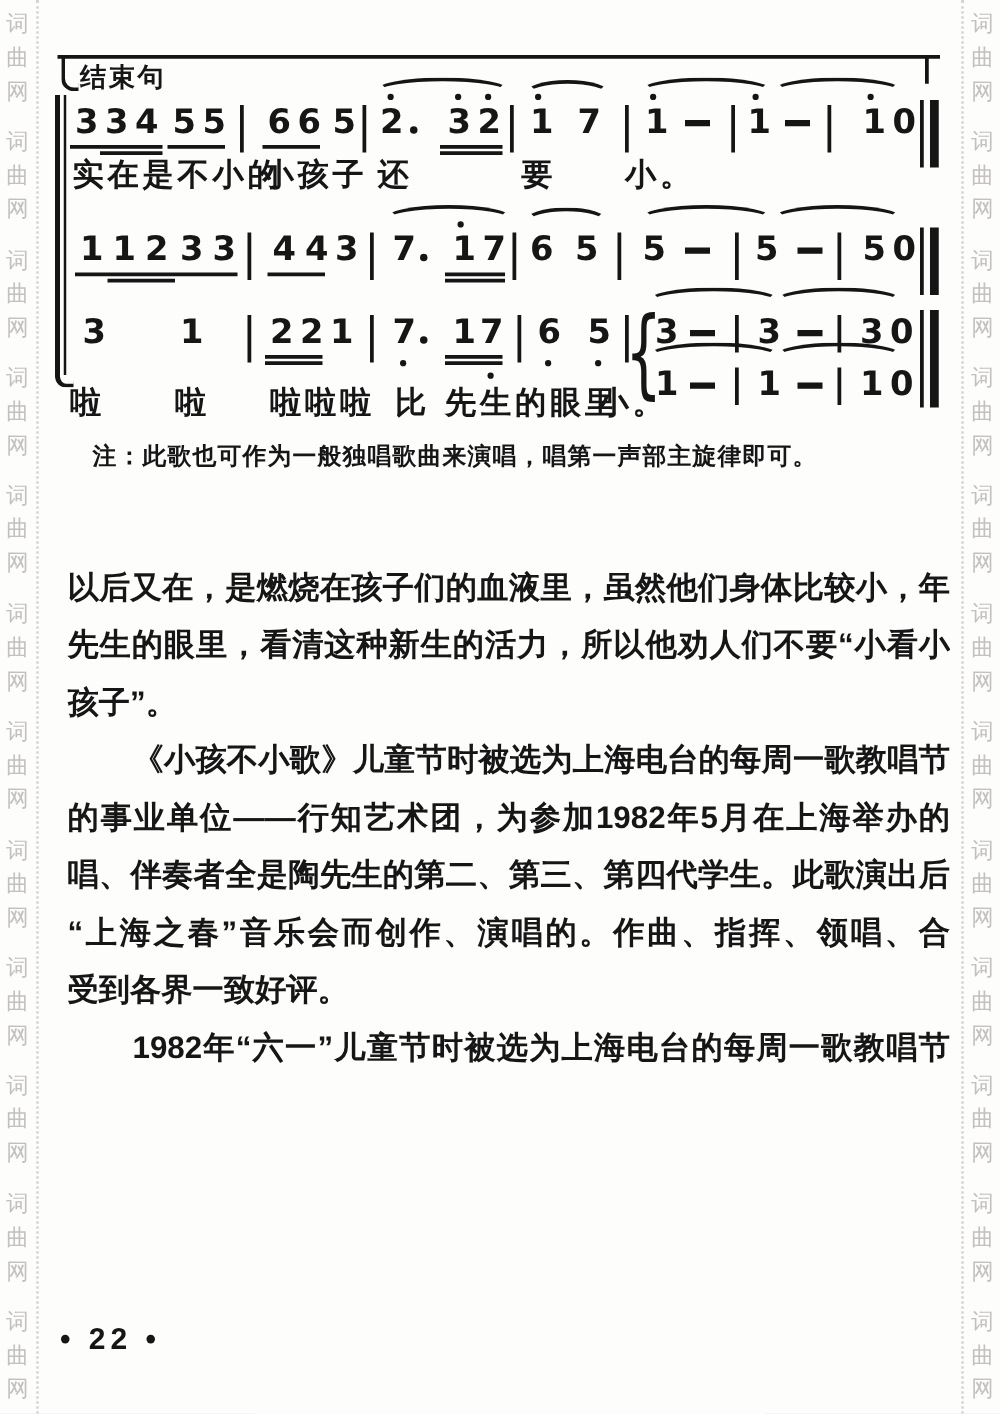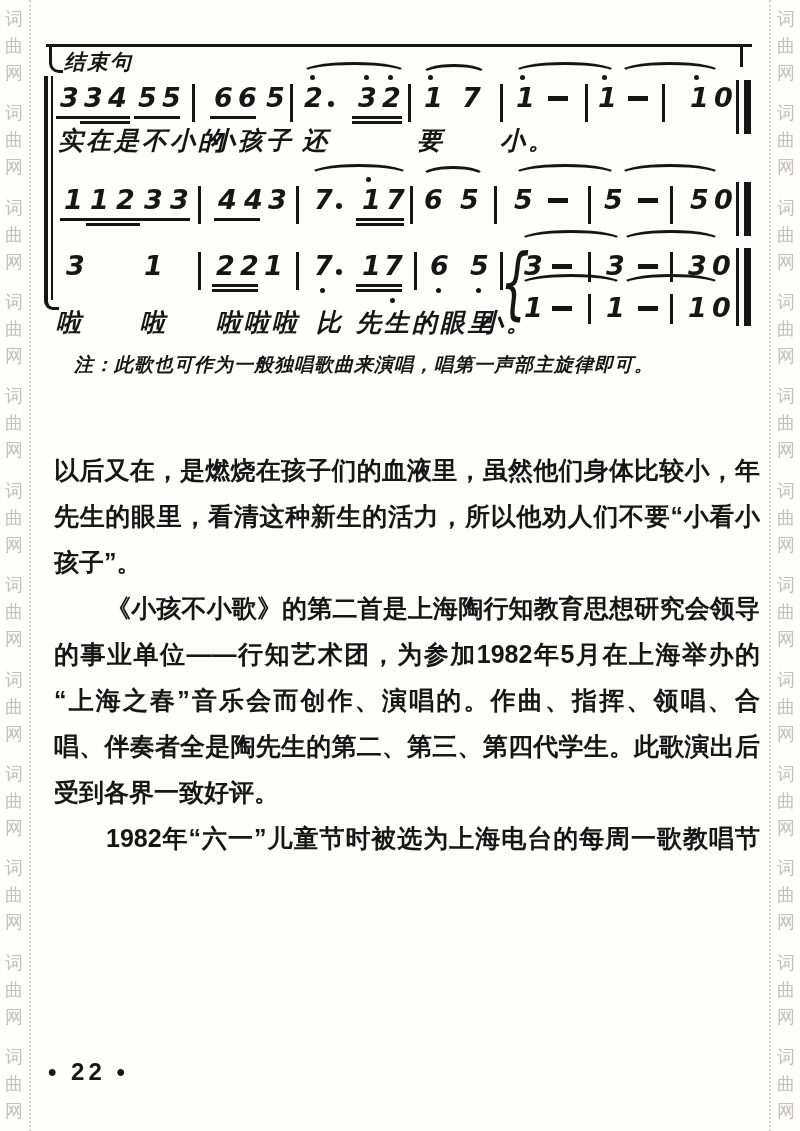--- a/index.html
+++ b/index.html
@@ -6,21 +6,21 @@
   #page{position:relative;width:800px;height:1131px;background:#fdfdfc;overflow:hidden;
         font-family:"Liberation Sans",sans-serif;color:#161616;}
   
   .wm-col{position:absolute;top:6px;bottom:6px;width:24px;display:flex;flex-direction:column;
           justify-content:space-between;align-items:center;font-size:18px;font-weight:400;}
   .wm-col .wm-group{display:flex;flex-direction:column;align-items:center;line-height:27px;}
   #wm-left{left:2px;}
   #wm-right{right:2px;}
   .dotline{position:absolute;top:0;bottom:0;width:0;border-left:2px dotted #d7d3d3;}
   
-  #score{position:absolute;left:0;top:0;width:688px;height:440px;font-style:italic;}
+  #score{position:absolute;left:0;top:0;width:688px;height:440px;}
   .rule-top{position:absolute;left:46px;top:44px;width:706px;height:3px;background:#151515;}
   .tick-r{position:absolute;left:740px;top:46px;width:3px;height:21px;background:#151515;}
   .phrase-hook{position:absolute;left:49px;top:45px;width:11px;height:25px;
                border-left:3px solid #151515;border-bottom:3px solid #151515;border-bottom-left-radius:10px;}
   .sys-a{position:absolute;left:44px;top:76px;width:4px;height:224px;background:#151515;}
   .sys-b{position:absolute;left:51px;top:76px;width:2px;height:224px;background:#151515;}
   .sys-hook{position:absolute;left:44px;top:294px;width:11px;height:13px;
             border-left:4px solid #151515;border-bottom:3px solid #151515;border-bottom-left-radius:9px;}
   .section-label{position:absolute;left:64px;top:48px;font-size:21px;font-weight:700;letter-spacing:2px;}
   .tk{position:absolute;}
@@ -325,23 +325,23 @@
       <div class="lyr" style="left: 216px; top: 310px;">啦啦啦</div>
       <div class="lyr" style="left: 316px; top: 310px;">比</div>
       <div class="lyr" style="left: 356px; top: 310px;">先生的眼里</div>
       <div class="lyr" style="left: 478px; top: 310px;">小。</div>
     </div>
 
   <div id="body-text">
       <div class="bodyline">以后又在，是燃烧在孩子们的血液里，虽然他们身体比较小，年</div>
       <div class="bodyline">先生的眼里，看清这种新生的活力，所以他劝人们不要“小看小</div>
       <div class="bodyline last">孩子”。</div>
-      <div class="bodyline first">《小孩不小歌》的第二首是上海陶行知教育思想研究会领导</div>
+      <div class="bodyline first">《小孩不小歌》儿童节时被选为上海电台的每周一歌教唱节</div>
       <div class="bodyline">的事业单位——行知艺术团，为参加1982年5月在上海举办的</div>
+      <div class="bodyline">唱、伴奏者全是陶先生的第二、第三、第四代学生。此歌演出后</div>
       <div class="bodyline">“上海之春”音乐会而创作、演唱的。作曲、指挥、领唱、合</div>
-      <div class="bodyline">唱、伴奏者全是陶先生的第二、第三、第四代学生。此歌演出后</div>
       <div class="bodyline last">受到各界一致好评。</div>
       <div class="bodyline first">1982年“六一”儿童节时被选为上海电台的每周一歌教唱节</div>
     </div>
 
   <div id="page-number">• 22 •</div>
 
 </div>
 
 </body></html>

